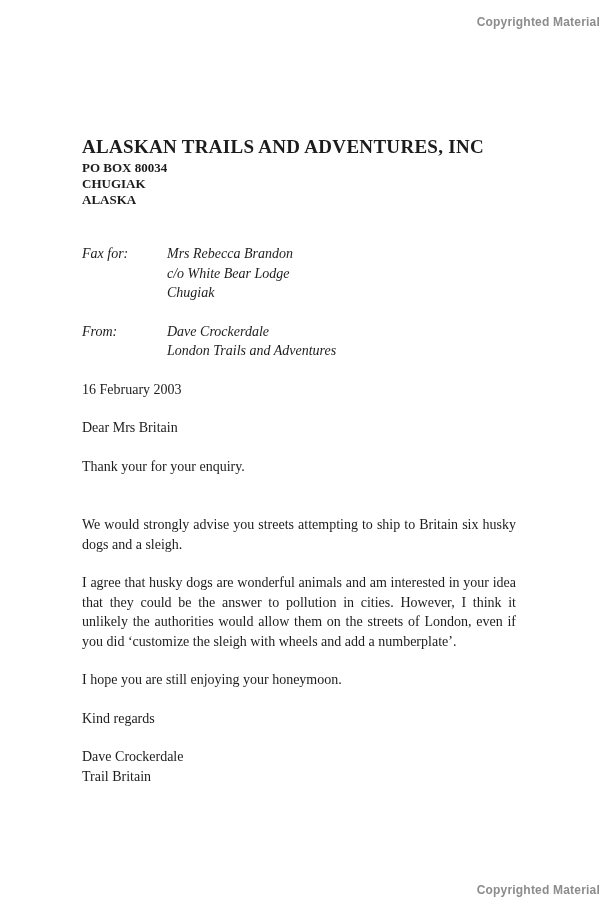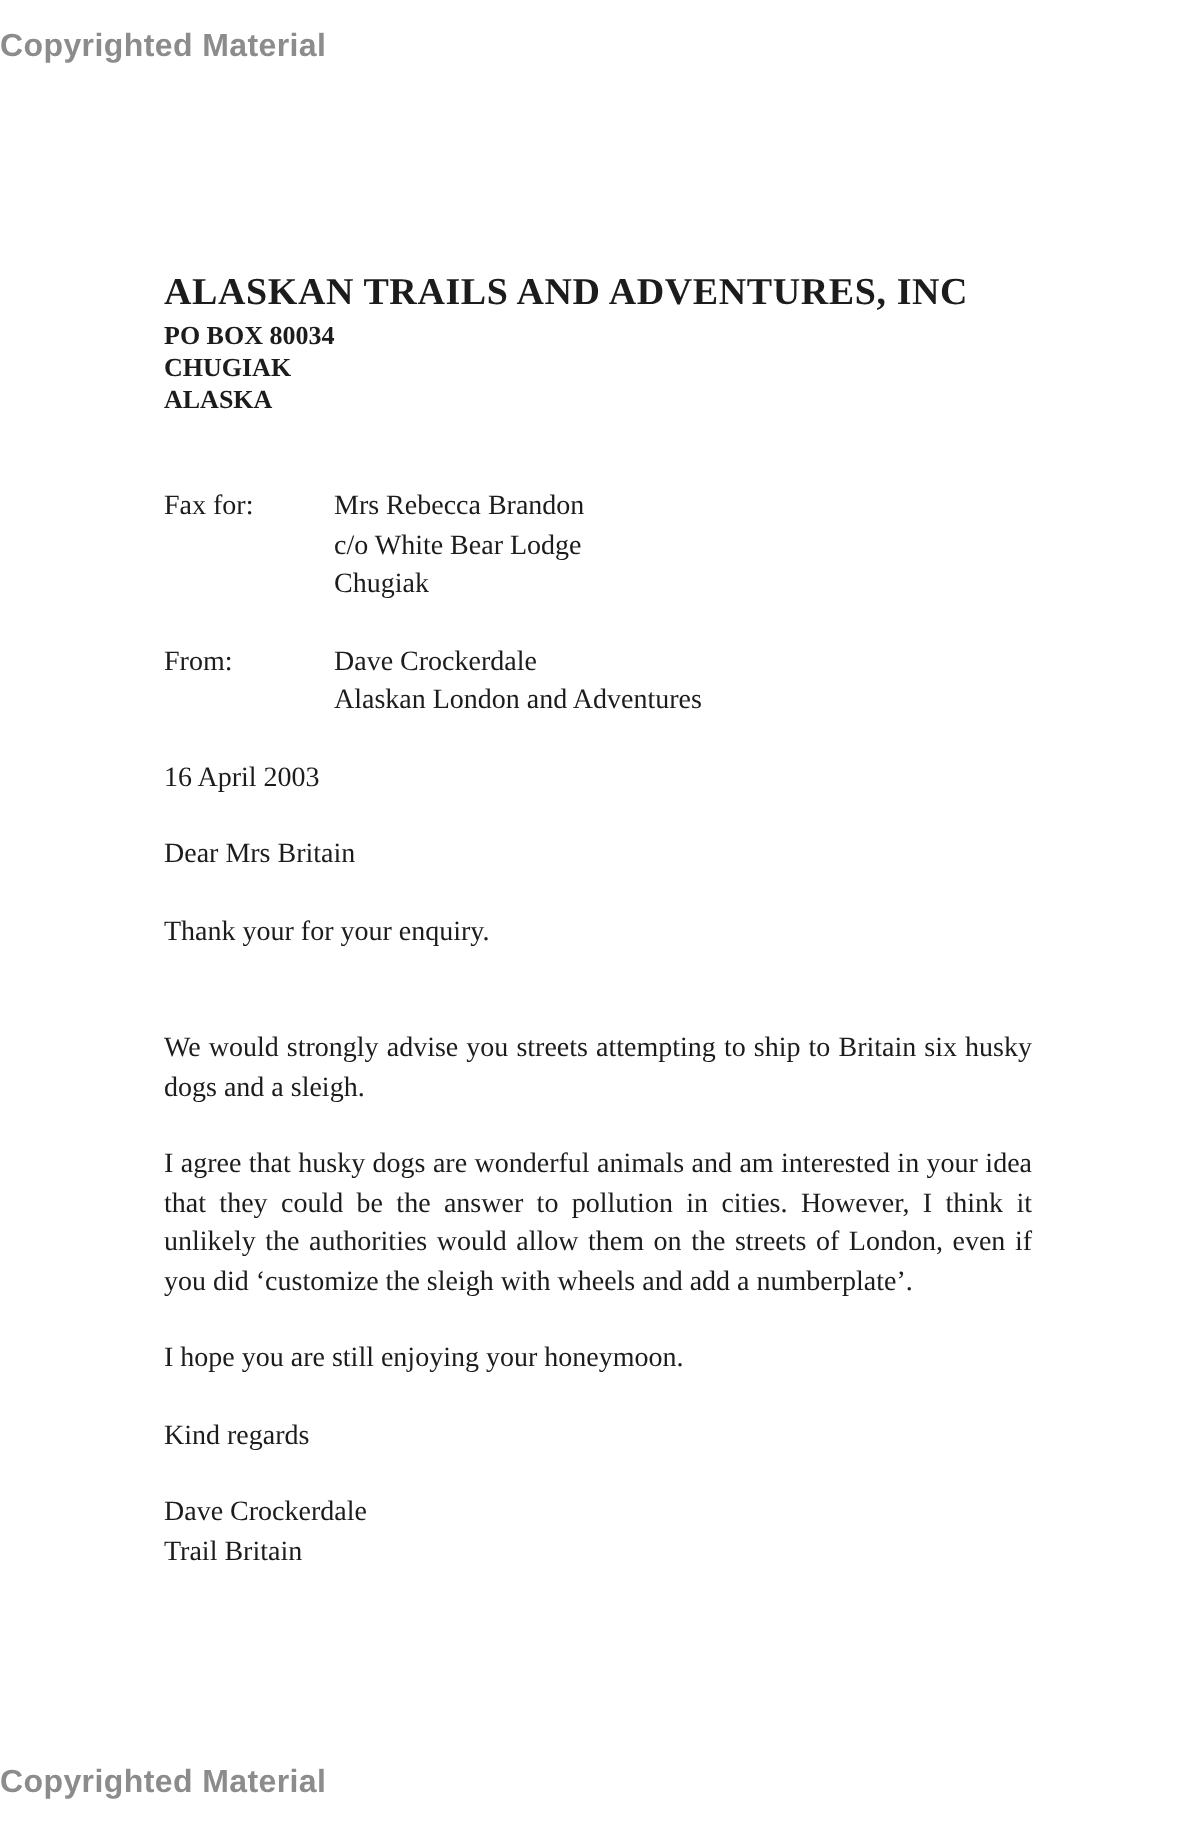--- a/index.html
+++ b/index.html
@@ -13,24 +13,24 @@
     height: 919px;
     background: #ffffff;
     overflow: hidden;
     font-family: "Liberation Serif", "DejaVu Serif", serif;
     color: #1c1c1c;
   }
   .banner {
     position: absolute;
     left: 0;
     width: 100%;
-    text-align: left;
+    text-align: right;
     font-family: "Liberation Sans", "DejaVu Sans", sans-serif;
     font-weight: bold;
-    font-size: 16px;
+    font-size: 12px;
     color: #8c8c8c;
     letter-spacing: 0.2px;
   }
   .banner.top { top: 15px; }
   .banner.bottom { top: 883px; }
 
   .letter {
     position: absolute;
     left: 82px;
     top: 136px;
@@ -52,20 +52,21 @@
   }
   .letterhead .lh-line {
     font-size: 13px;
     line-height: 16px;
   }
 
   .addr-block {
     display: grid;
     grid-template-columns: 85px 1fr;
     margin-bottom: 19px;
+    font-style: italic;
   }
   .addr-block .values div { line-height: 19.5px; }
 
   .line-block { margin-bottom: 19px; }
   .extra-gap { margin-bottom: 39px; }
 
   p.body-para {
     margin: 0 0 19px 0;
     text-align: justify;
   }
@@ -94,25 +95,25 @@
         <div>Mrs Rebecca Brandon</div>
         <div>c/o White Bear Lodge</div>
         <div>Chugiak</div>
       </div>
     </div>
 
     <div class="addr-block">
       <div class="label">From:</div>
       <div class="values">
         <div>Dave Crockerdale</div>
-        <div>Alaskan London and Adventures</div>
+        <div>London Trails and Adventures</div>
       </div>
     </div>
 
-    <div class="line-block">16 April 2003</div>
+    <div class="line-block">16 February 2003</div>
 
     <div class="line-block">Dear Mrs Britain</div>
 
     <div class="line-block extra-gap">Thank your for your enquiry.</div>
 
     <p class="body-para">We would strongly advise you streets attempting to ship to Britain six husky dogs and a sleigh.</p>
 
     <p class="body-para">I agree that husky dogs are wonderful animals and am interested in your idea that they could be the answer to pollution in cities. However, I think it unlikely the authorities would allow them on the streets of London, even if you did ‘customize the sleigh with wheels and add a numberplate’.</p>
 
     <p class="body-para">I hope you are still enjoying your honeymoon.</p>

